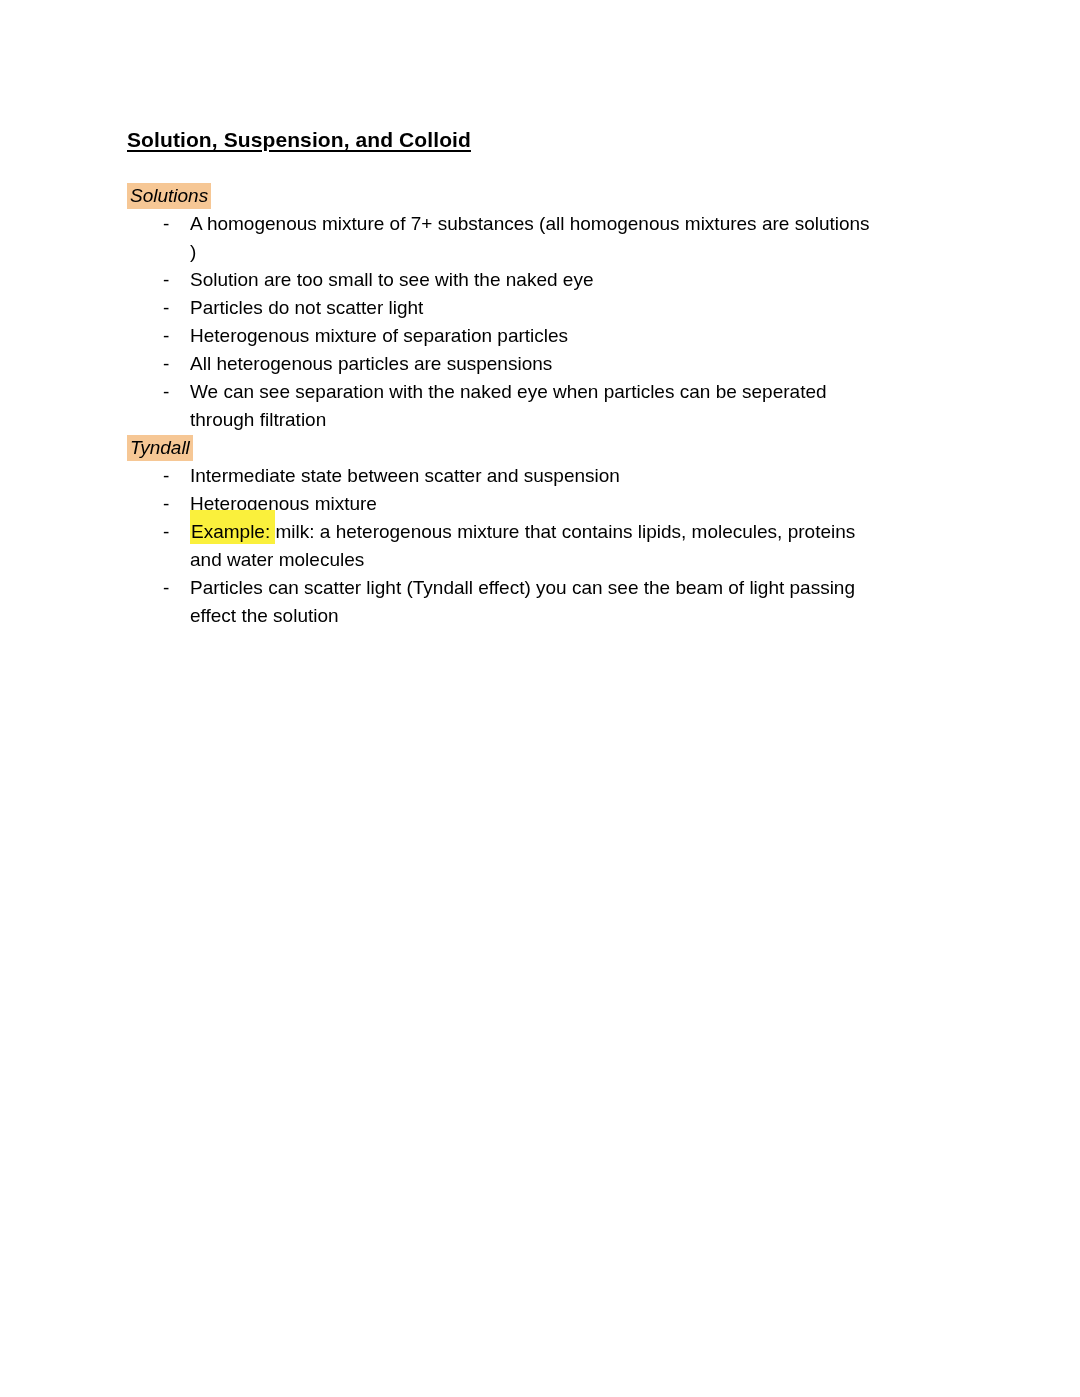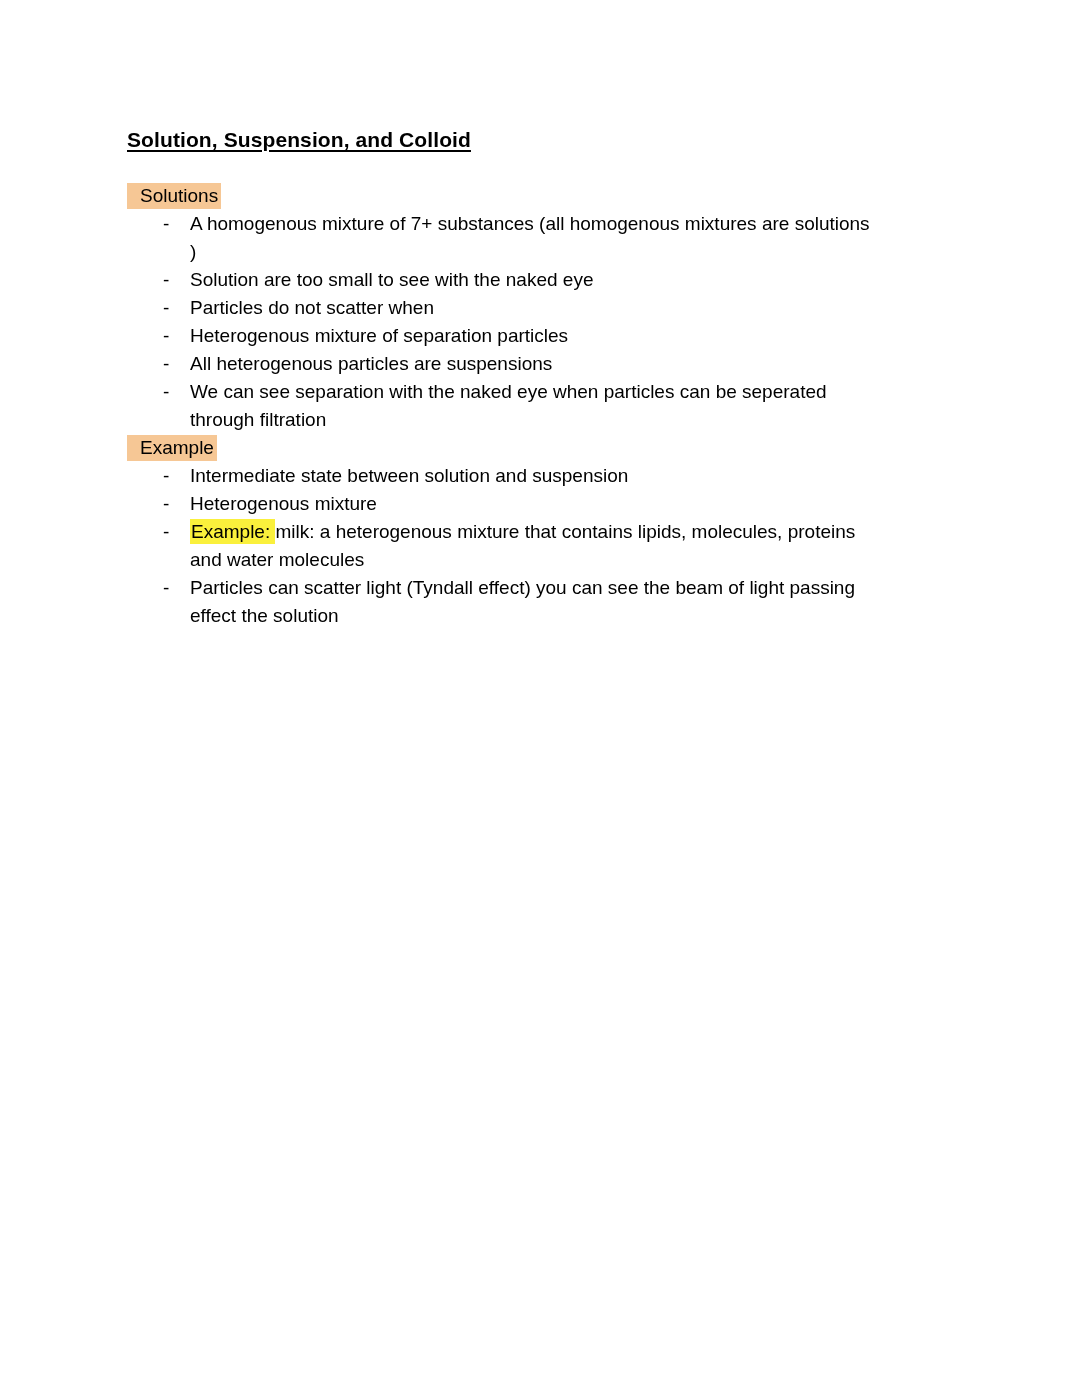--- a/index.html
+++ b/index.html
@@ -34,39 +34,40 @@
     text-underline-offset: 3px;
     letter-spacing: 0.1px;
   }
   .spacer-line { height: 28px; }
   .section-heading {
     font-size: 19px;
     line-height: 28px;
   }
   .hl-section {
     background: var(--section-highlight);
-    padding: 2px 3px 3px 13px;
+    padding: 2px 3px 3px 3px;
+    font-style: italic;
   }
   .bullet {
     display: flex;
     font-size: 19px;
     line-height: 28px;
   }
   .bullet .dash {
     flex: none;
     margin-left: 36px;
     width: 27px;
   }
   .bullet .btext {
     flex: 1;
     white-space: pre-line;
   }
   .hl-example {
     background: var(--example-highlight);
-    padding: 2px 0 2px 1px;
+    padding: 11px 0 2px 1px;
   }
 </style>
 </head>
 <body>
 
 <div class="page">
   <div class="content">
 
     <div class="doc-title">Solution, Suspension, and Colloid</div>
 
@@ -77,41 +78,41 @@
       <span class="dash">-</span>
       <span class="btext">A homogenous mixture of 7+ substances (all homogenous mixtures are solutions
 )</span>
     </div>
     <div class="bullet">
       <span class="dash">-</span>
       <span class="btext">Solution are too small to see with the naked eye</span>
     </div>
     <div class="bullet">
       <span class="dash">-</span>
-      <span class="btext">Particles do not scatter when</span>
+      <span class="btext">Particles do not scatter light</span>
     </div>
 
     <div class="bullet">
       <span class="dash">-</span>
       <span class="btext">Heterogenous mixture of separation particles</span>
     </div>
     <div class="bullet">
       <span class="dash">-</span>
       <span class="btext">All heterogenous particles are suspensions</span>
     </div>
     <div class="bullet">
       <span class="dash">-</span>
       <span class="btext">We can see separation with the naked eye when particles can be seperated
 through filtration</span>
     </div>
 
-    <div class="section-heading"><span class="hl-section">Example</span></div>
+    <div class="section-heading"><span class="hl-section">Tyndall</span></div>
     <div class="bullet">
       <span class="dash">-</span>
-      <span class="btext">Intermediate state between solution and suspension</span>
+      <span class="btext">Intermediate state between scatter and suspension</span>
     </div>
     <div class="bullet">
       <span class="dash">-</span>
       <span class="btext">Heterogenous mixture</span>
     </div>
     <div class="bullet">
       <span class="dash">-</span>
       <span class="btext"><span class="hl-example">Example: </span><span>milk: a heterogenous mixture that contains lipids, molecules, proteins
 and water molecules</span></span>
     </div>

